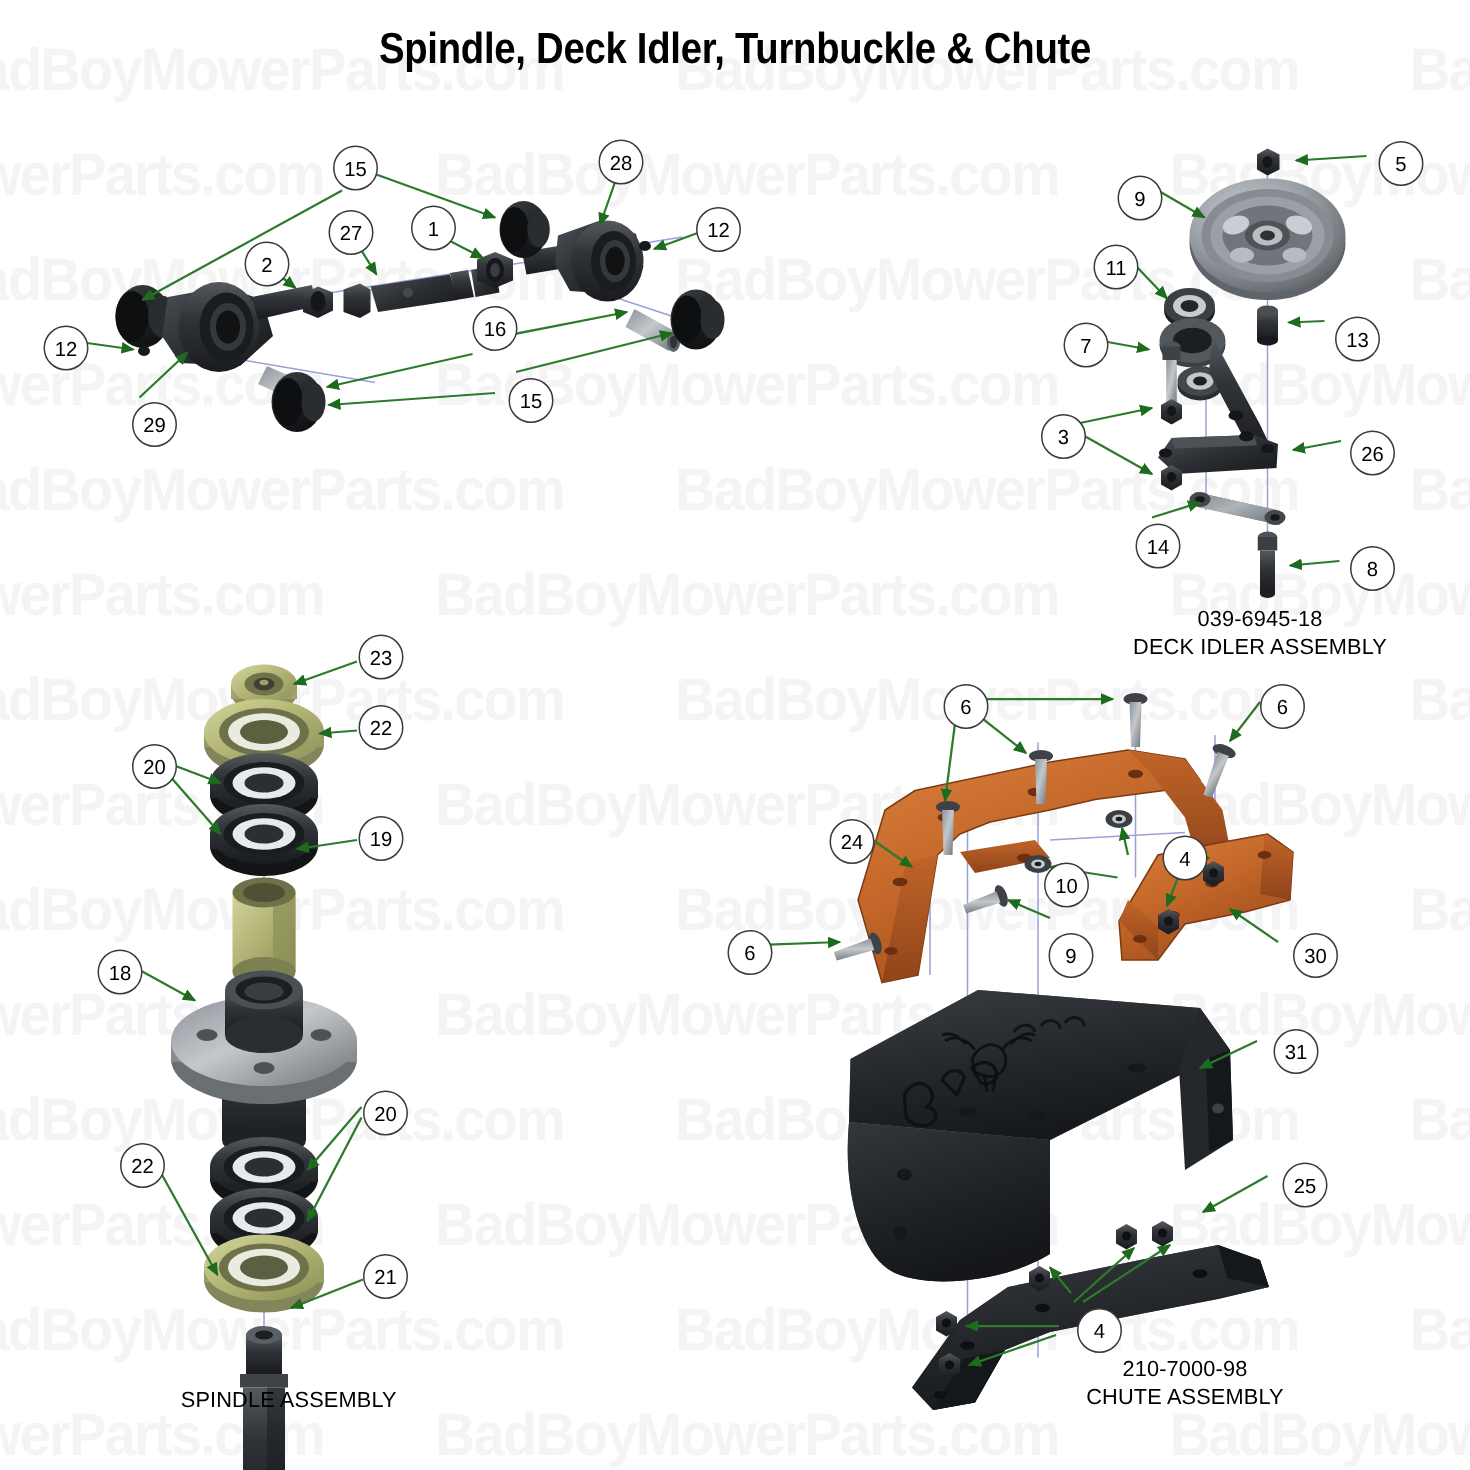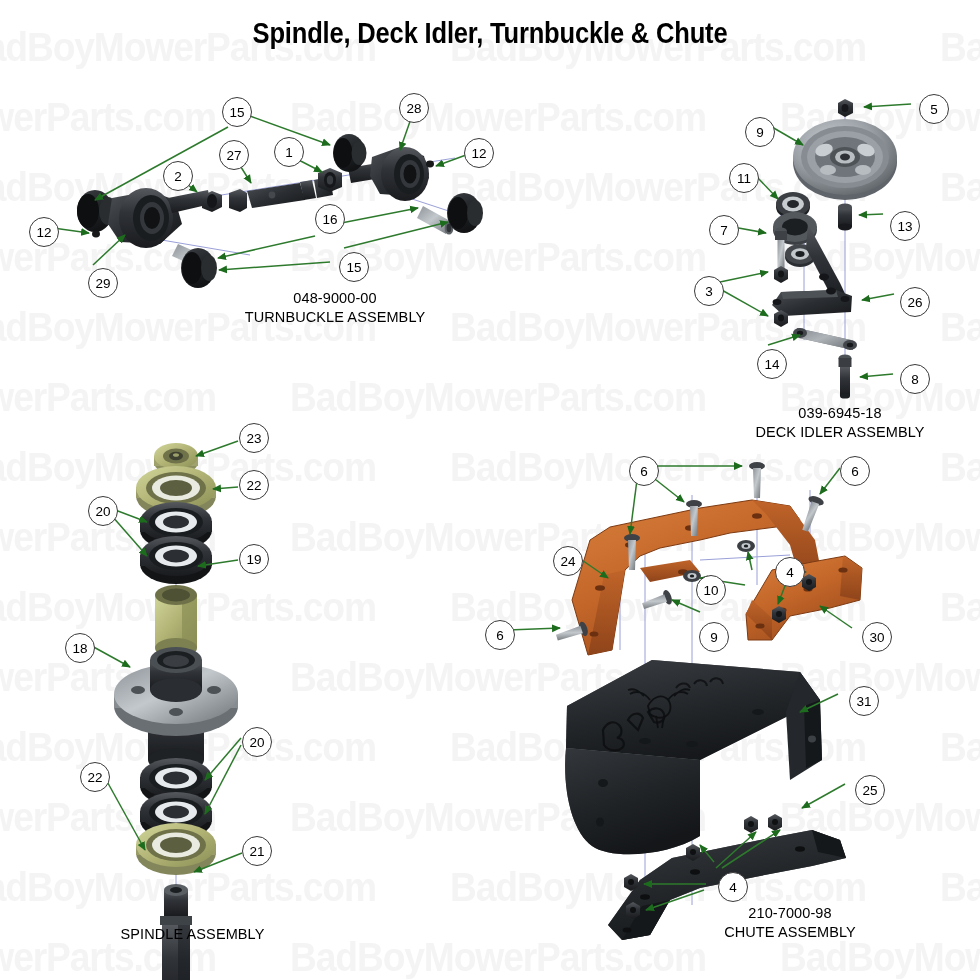--- a/index.html
+++ b/index.html
@@ -660,24 +660,20 @@
         <path d="M716 868 L756 832"></path>
         <path d="M722 868 L780 830"></path>
         <path d="M706 884 L644 884"></path>
         <path d="M704 890 L646 910"></path>
       </g>
     </g>
   </svg>
 
   <div id="text-layer">
     <div class="title">Spindle, Deck Idler, Turnbuckle &amp; Chute</div>
-  <div class="asm-label" style="left: 230px; top: 289px; width: 210px;">
-        <span class="pn">048-9000-00</span>
-        <span class="nm">TURNBUCKLE ASSEMBLY</span>
-      </div>
       <div class="callout" style="left: 222px; top: 97px;">15</div>
       <div class="callout" style="left: 399px; top: 93px;">28</div>
       <div class="callout" style="left: 219px; top: 140px;">27</div>
       <div class="callout" style="left: 274px; top: 137px;">1</div>
       <div class="callout" style="left: 464px; top: 138px;">12</div>
       <div class="callout" style="left: 163px; top: 161px;">2</div>
       <div class="callout" style="left: 315px; top: 204px;">16</div>
       <div class="callout" style="left: 29px; top: 217px;">12</div>
       <div class="callout" style="left: 339px; top: 252px;">15</div>
       <div class="callout" style="left: 88px; top: 268px;">29</div>

